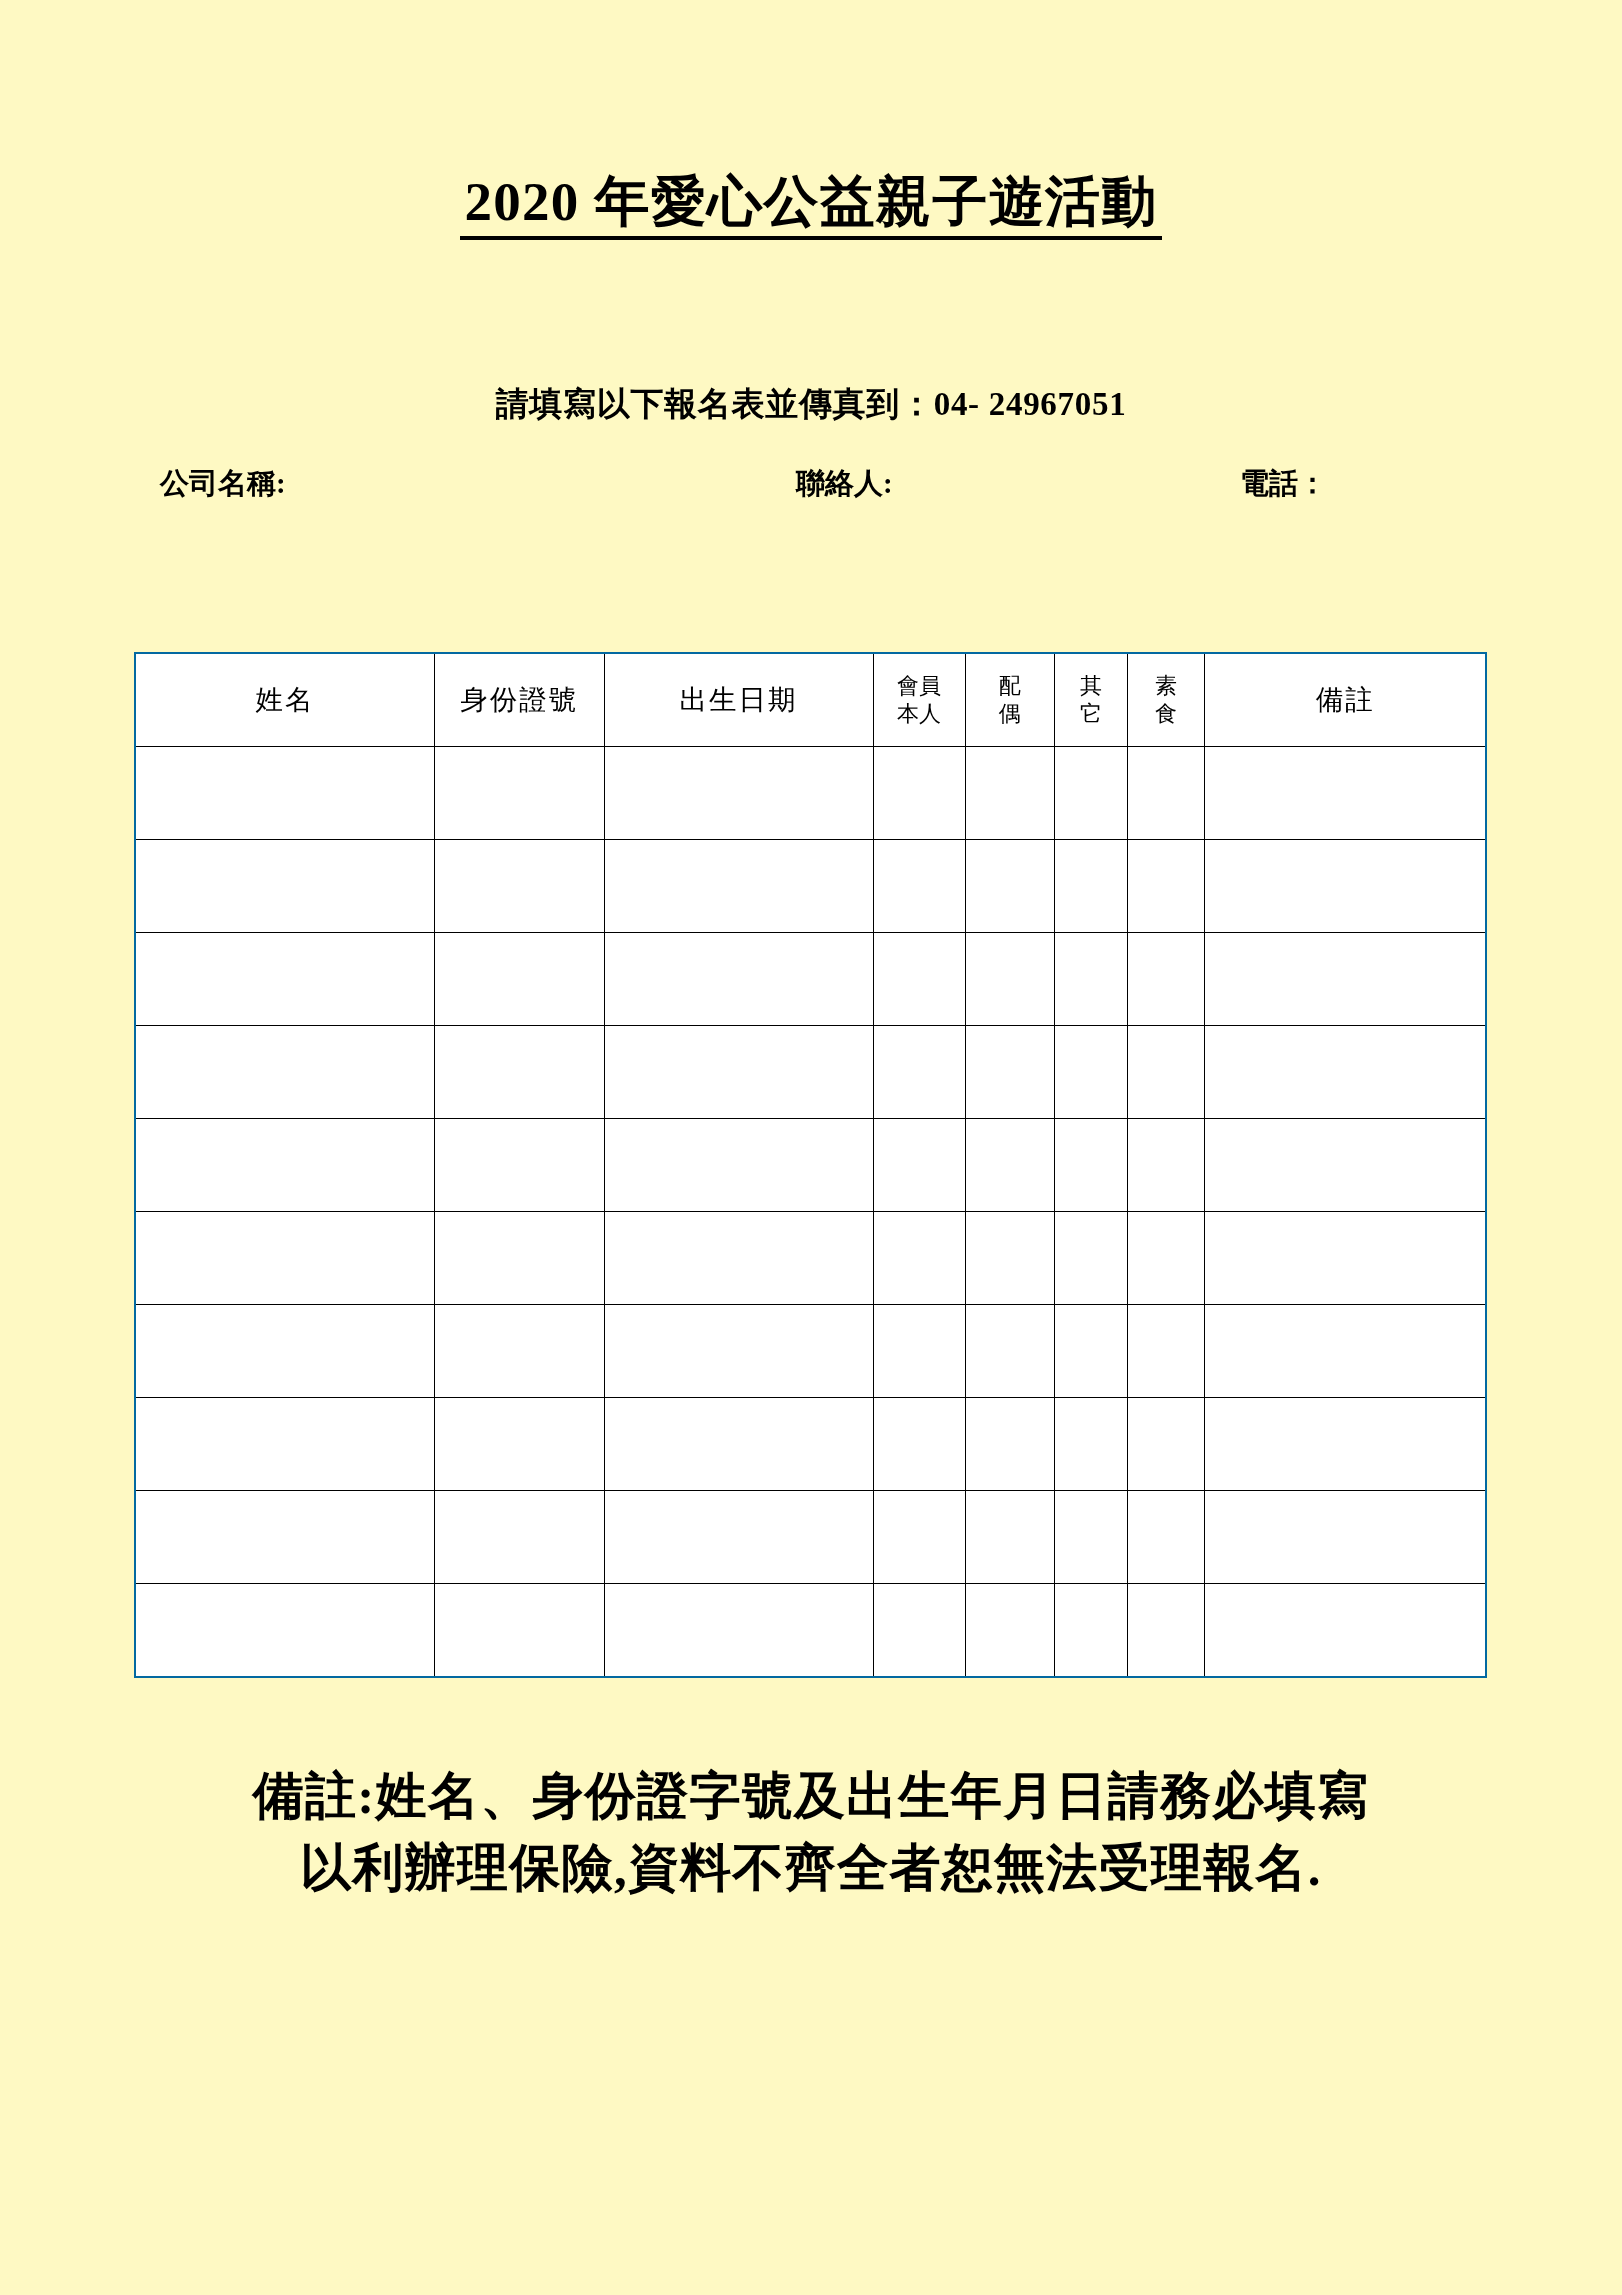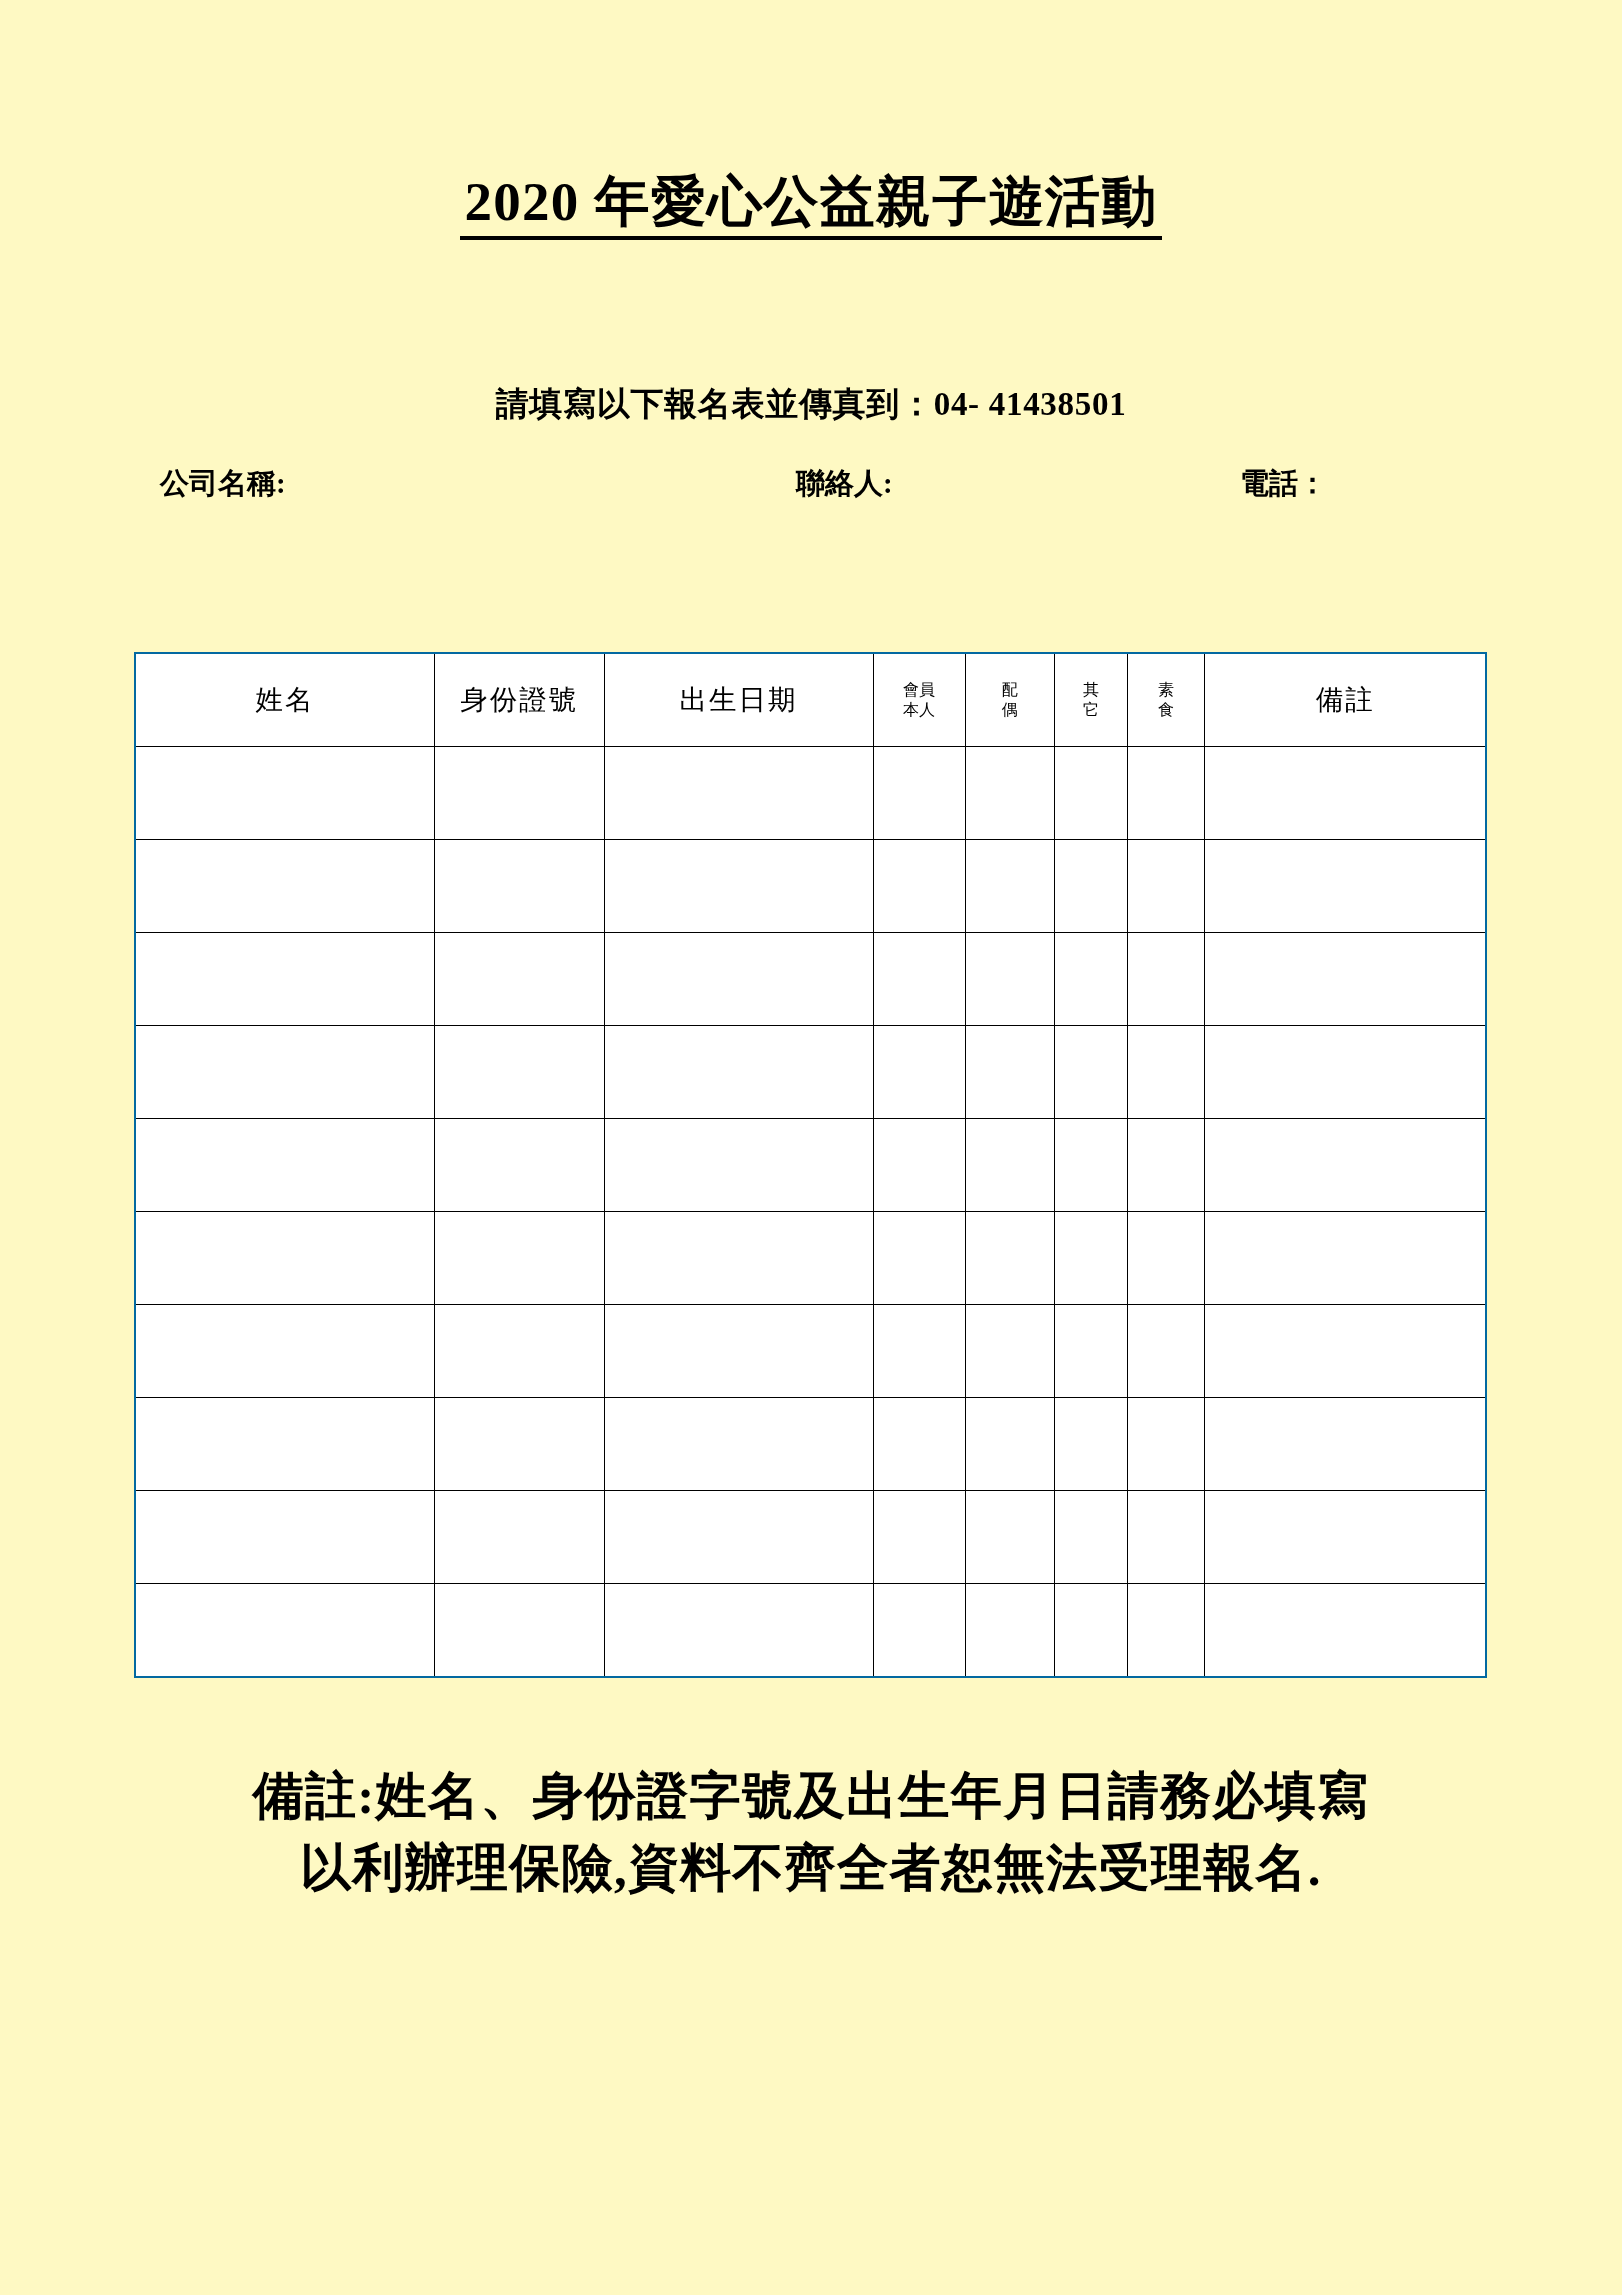--- a/index.html
+++ b/index.html
@@ -109,21 +109,21 @@
     text-align: center;
     background: #ffffff;
   }
   .reg-table thead th {
     height: 92px;
     font-size: 27.5px;
     font-weight: normal;
     letter-spacing: 2px;
   }
   .reg-table thead th.narrow {
-    font-size: 16px;
+    font-size: 22px;
     letter-spacing: 0;
     line-height: 1.28;
     padding: 0 1.3px;
     margin-left: 35px;
   }
   .reg-table thead th.narrow .ln {
     display: block;
     white-space: nowrap;
   }
   .reg-table tbody td {
@@ -165,21 +165,21 @@
 </head>
 <body>
 
 <div class="page">
 
   <div class="doc-title">
     <span class="ul">2020 年愛心公益親子遊活動</span>
   </div>
 
 
-  <div class="fax-line">請填寫以下報名表並傳真到：04- 41438501</div>
+  <div class="fax-line">請填寫以下報名表並傳真到：04- 24967051</div>
 
   <div class="field-row">
     <span class="field f-company">公司名稱:</span>
     <span class="field f-contact">聯絡人:</span>
     <span class="field f-phone">電話：</span>
   </div>
 
   <table class="reg-table">
     <colgroup>
       <col class="c-name">

